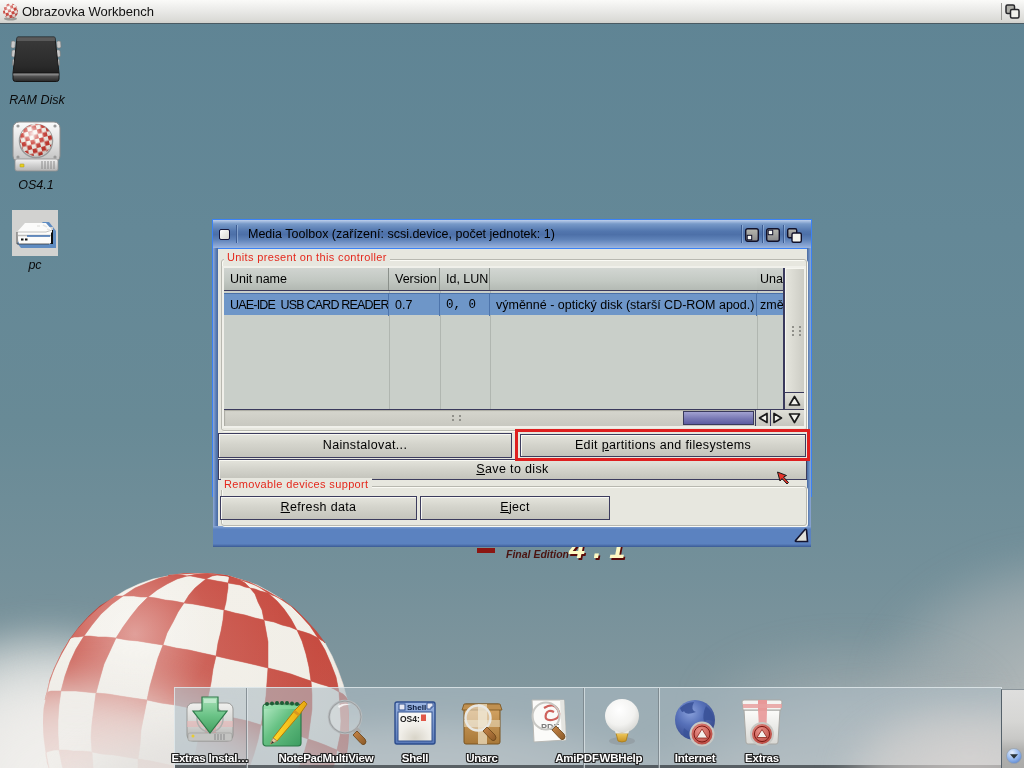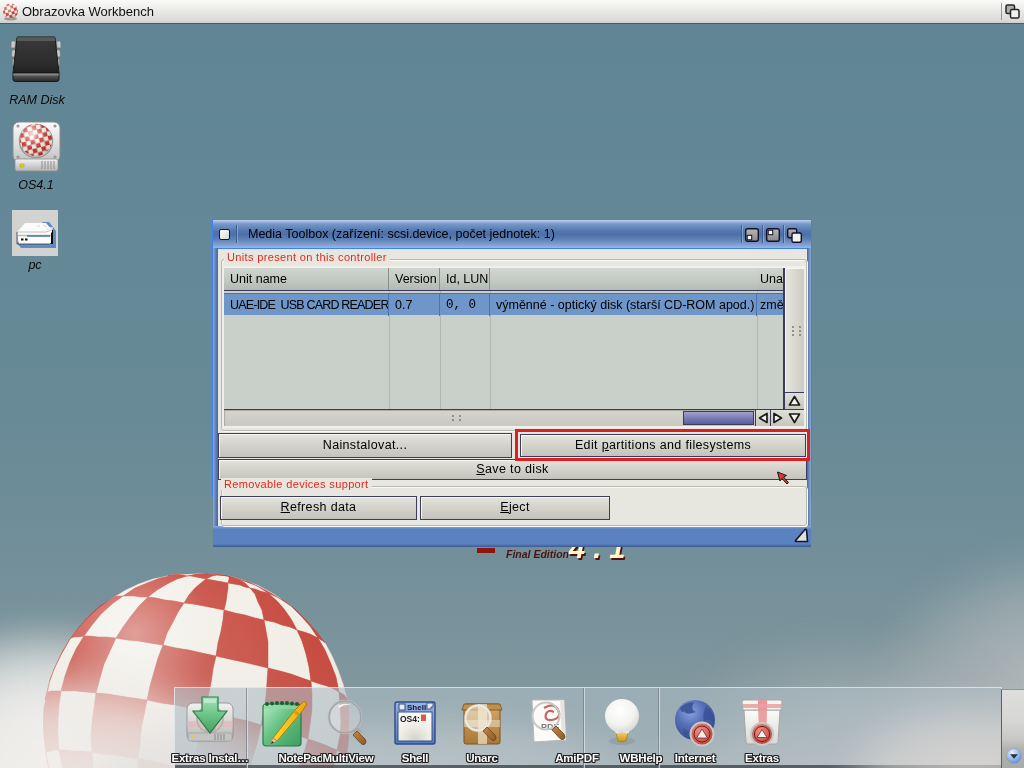--- a/index.html
+++ b/index.html
@@ -485,21 +485,21 @@
   <linearGradient id="bas" x1="0" y1="0" x2="0" y2="1">
           <stop offset="0" stop-color="#f0cc60"></stop>
           <stop offset="1" stop-color="#c89020"></stop>
         </linearGradient>
       </defs>
   <ellipse cx="21" cy="44" rx="13" ry="4" fill="#8c9499" opacity="0.55"></ellipse>
   <circle cx="21" cy="19" r="17" fill="url(#blb)"></circle>
   <path d="M15 36 L27 36 L25 44 Q21 46 17 44 Z" fill="url(#bas)" stroke="#a87c18" stroke-width="0.8"></path>
   <path d="M14 33 Q21 38 28 33 L27.5 36.5 L14.5 36.5 Z" fill="#e8e8e4"></path>
  </svg>
- <div class="dlabel" style="left:466px;">WBHelp</div>
+ <div class="dlabel" style="left:446px;">WBHelp</div>
  <svg class="abs" style="left:497px;top:10px" width="48" height="50" viewBox="0 0 48 50">
   <defs>
         <radialGradient id="glb" cx="0.38" cy="0.3" r="0.85">
           <stop offset="0" stop-color="#8ba2dc"></stop>
           <stop offset="0.4" stop-color="#5670b8"></stop>
           <stop offset="1" stop-color="#2c3c7c"></stop>
         </radialGradient>
   <radialGradient id="rng" cx="0.4" cy="0.35" r="0.8">
           <stop offset="0" stop-color="#e89088"></stop>
           <stop offset="1" stop-color="#b03830"></stop>

